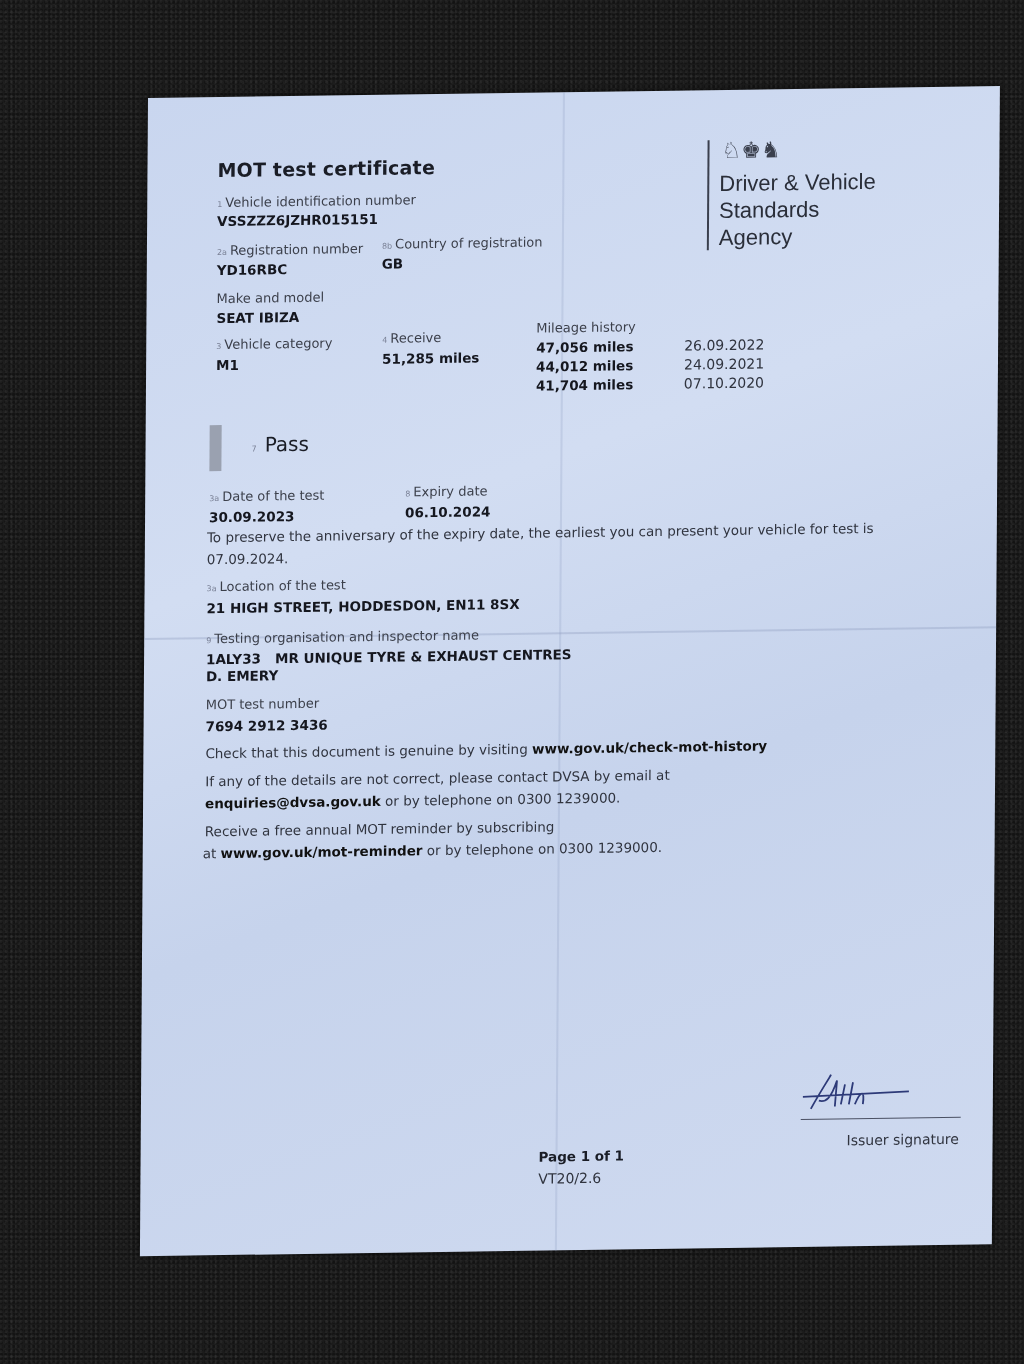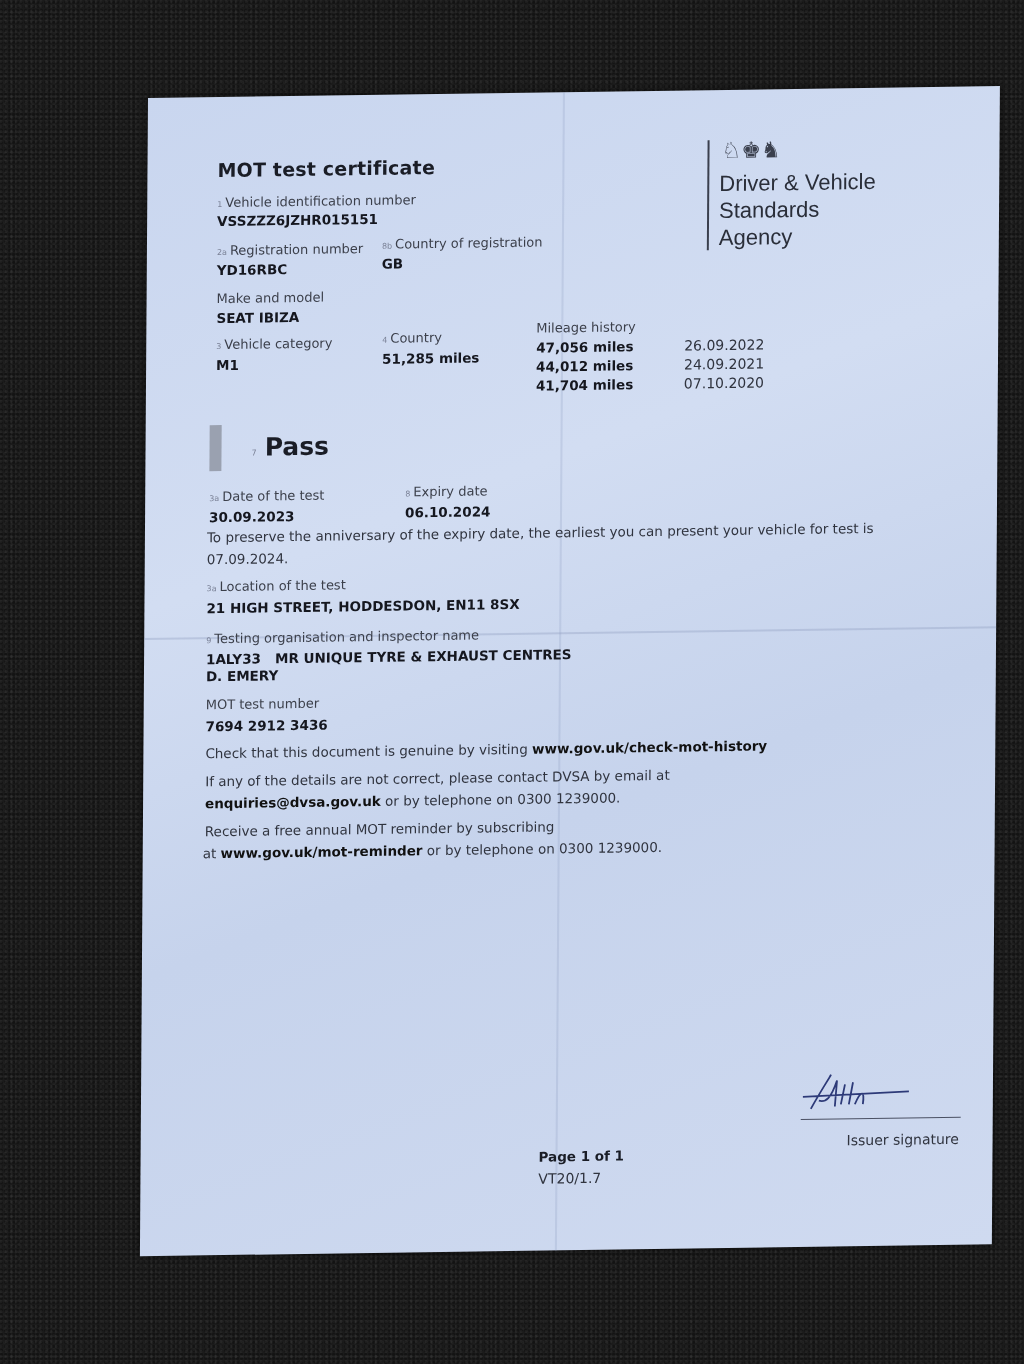--- a/index.html
+++ b/index.html
@@ -29,21 +29,21 @@
     .title { font-size: 19px; font-weight: bold; letter-spacing: 0.2px; }
     .label { font-size: 13px; color: #3b3f4a; white-space: nowrap; }
     .value { font-size: 13.5px; font-weight: bold; color: #15171f; white-space: nowrap; }
     .num { font-size: 8px; color: #7a8196; margin-right: 3px; }
     .para { font-size: 13.5px; color: #30343f; white-space: nowrap; }
     .para b { color: #111; }
     .logo-bar { position: absolute; width: 2px; background: #3a3f4d; }
     .logo-text { font-size: 22px; line-height: 27px; color: #2a2e39; font-family: "Liberation Sans", sans-serif; }
     .crest { font-size: 22px; color: #3a3f4d; }
     .pass-bar { position: absolute; width: 12px; height: 46px; background: #9aa1b0; }
-    .pass { font-size: 25px; font-weight: bold; }
+    .pass { font-size: 20px; font-weight: normal; }
     .sig-line { position: absolute; height: 1px; background: #4a5063; }
     .mh-row { display: flex; gap: 48px; }
     .mh-row .value { width: 100px; }
     .mh-row .date { font-size: 14px; color: #30343f; }
   </style>
 </head>
 <body>
 
 <div class="sheet">
   <div class="fold-h"></div>
@@ -80,21 +80,21 @@
     <div class="label">Make and model</div>
     <div class="value" style="margin-top:4px;">SEAT IBIZA</div>
   </div>
 
   <div class="abs" style="left:70px; top:240px;">
     <div class="label"><span class="num">3</span><span>Vehicle category</span></div>
     <div class="value" style="margin-top:5px;">M1</div>
   </div>
 
   <div class="abs" style="left:236px; top:236px;">
-    <div class="label"><span class="num">4</span><span>Country</span></div>
+    <div class="label"><span class="num">4</span><span>Receive</span></div>
     <div class="value" style="margin-top:5px;">51,285 miles</div>
   </div>
 
   <div class="abs" style="left:390px; top:228px;">
     <div class="label">Mileage history</div>
     <div class="mh-row" style="margin-top:4px;">
       <span class="value">47,056 miles</span>
       <span class="date">26.09.2022</span>
     </div>
     <div class="mh-row" style="margin-top:3px;">
@@ -157,14 +157,14 @@
 
   <div class="abs" style="left:660px; top:982px;">
     <svg width="110" height="45" viewBox="0 0 110 45">
       <path d="M10 38 C20 20, 28 8, 30 4 M18 30 C25 32, 30 28, 36 10 L34 36 M40 34 L44 14 M48 34 L52 12 M54 34 C60 20, 64 20, 62 34 M2 26 L108 22" stroke="#2d3a78" stroke-width="1.8" fill="none"></path>
     </svg>
   </div>
   <div class="sig-line" style="left:660px; top:1030px; width:160px;"></div>
   <div class="abs" style="left:706px; top:1044px; font-size:14px; color:#30343f;">Issuer signature</div>
 
   <div class="abs" style="left:398px; top:1056px; font-size:13.5px; font-weight:bold;">Page 1 of 1</div>
-  <div class="abs" style="left:398px; top:1078px; font-size:14px; color:#30343f;">VT20/1.7</div>
+  <div class="abs" style="left:398px; top:1078px; font-size:14px; color:#30343f;">VT20/2.6</div>
 </div>
 
 </body></html>

